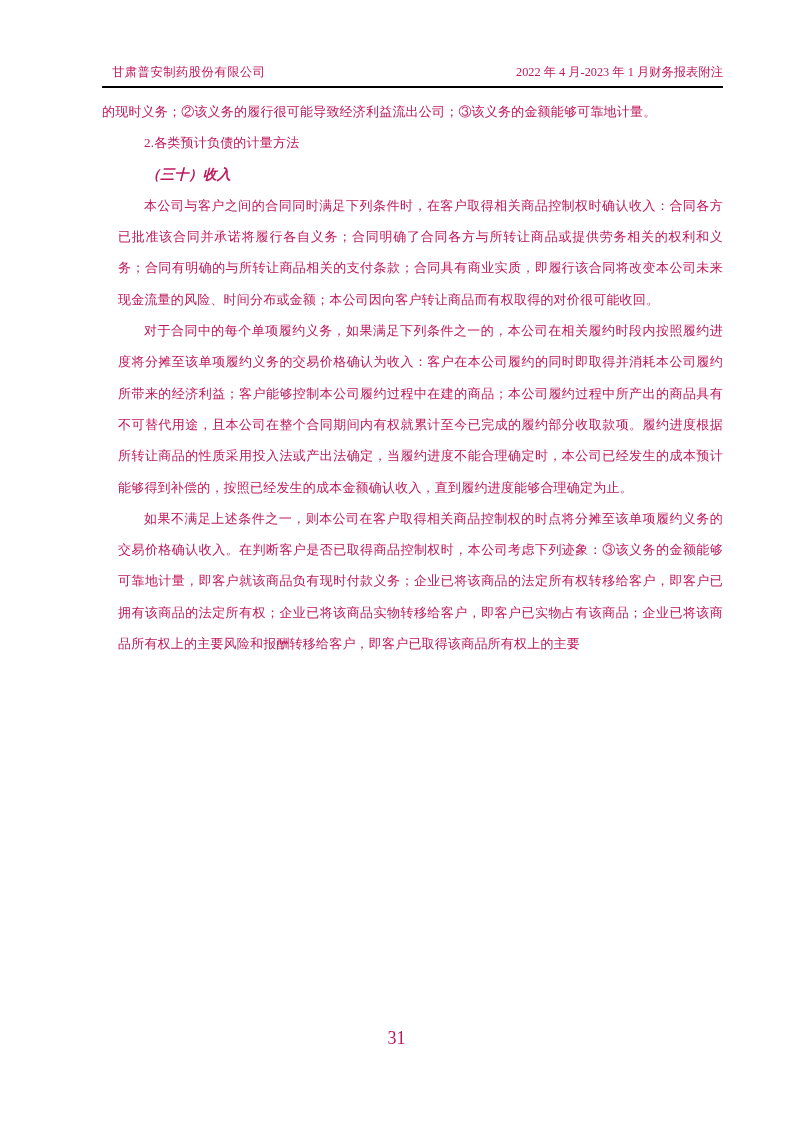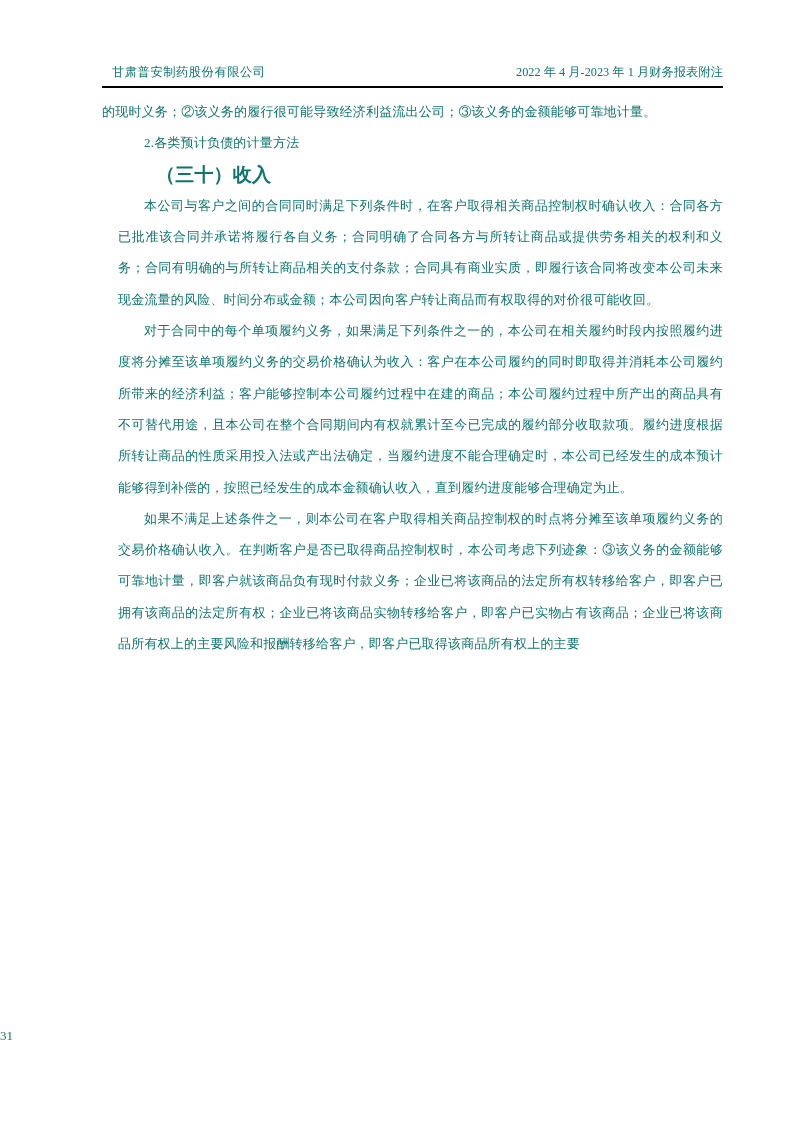--- a/index.html
+++ b/index.html
@@ -7,21 +7,21 @@
     padding: 0;
     background: #e8e8e8;
   }
   .page {
     position: relative;
     width: 793px;
     height: 1122px;
     margin: 0 auto;
     background: #ffffff;
     font-family: "Liberation Serif", "DejaVu Serif", serif;
-    color: #0f766e;
+    color: #be185d;
     box-sizing: border-box;
     overflow: hidden;
   }
   .doc-header {
     position: absolute;
     left: 102px;
     right: 70px;
     top: 64px;
     display: flex;
     justify-content: space-between;
@@ -47,28 +47,30 @@
     line-height: 31.3px;
     text-align: justify;
     letter-spacing: 0.2px;
   }
   .doc-main p.indent {
     text-indent: 2em;
     margin-left: 16px;
   }
   .doc-main p.heading {
     font-weight: bold;
-    font-size: 19px;
+    font-size: 14px;
+    font-style: italic;
   }
   .doc-footer {
     position: absolute;
     left: 0;
     right: 0;
     top: 1028px;
-    font-size: 13px;
+    text-align: center;
+    font-size: 18px;
   }
 </style>
 </head>
 <body>
 
 <div class="page">
 
   <div class="doc-header">
     <span class="company">甘肃普安制药股份有限公司</span>
     <span class="period">2022 年 4 月-2023 年 1 月财务报表附注</span>

